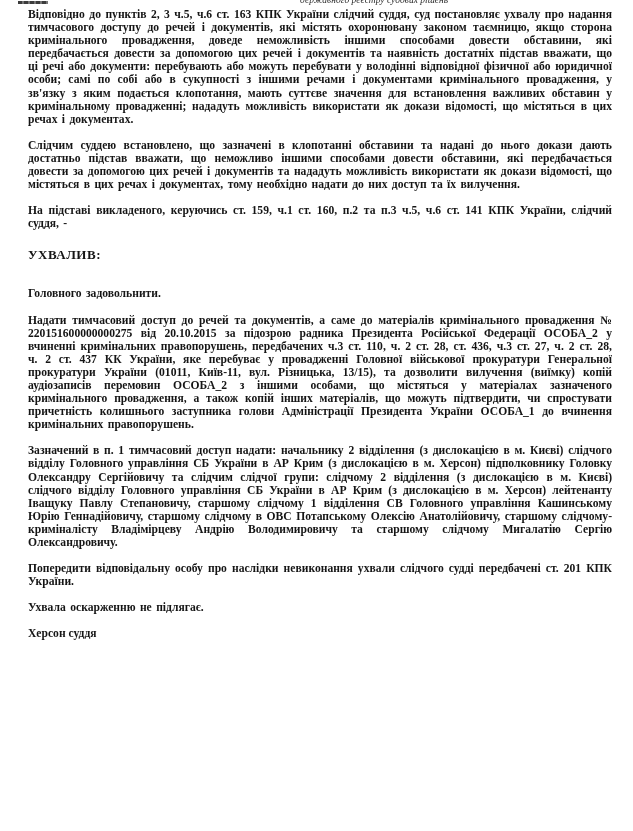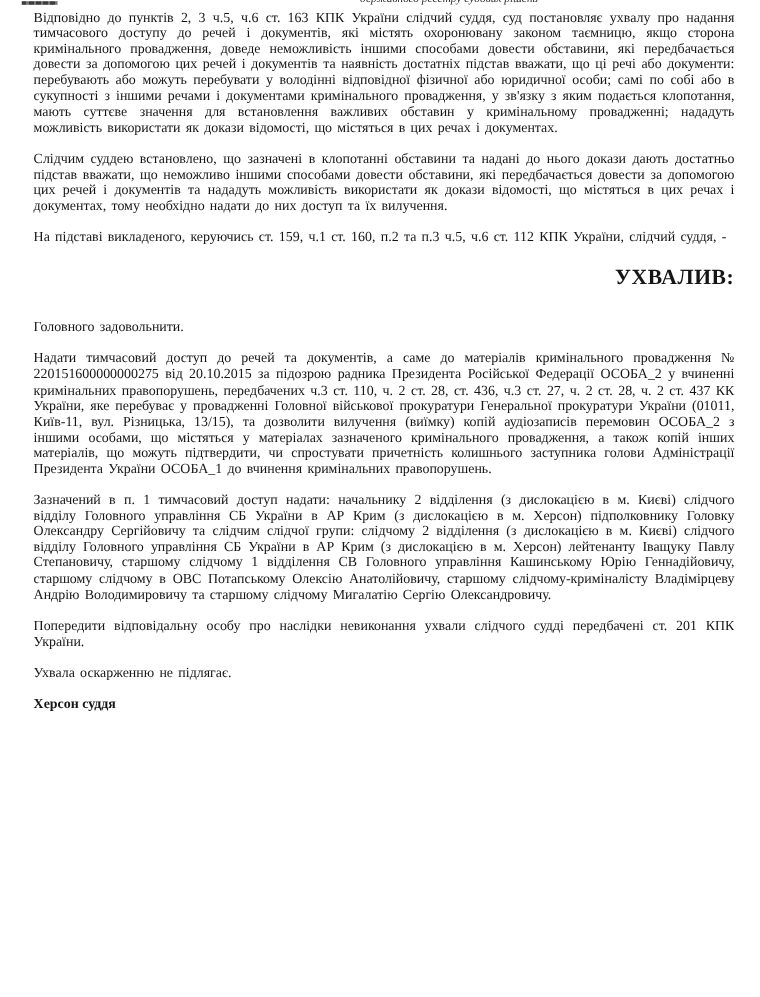--- a/index.html
+++ b/index.html
@@ -42,25 +42,26 @@
     top: 8px;
     left: 28px;
     width: 584px;
   }
   p.doc {
     font-size: 11.6px;
     line-height: 13.1px;
     text-align: justify;
     margin: 0 0 13px 0;
     word-spacing: 1.5px;
+    font-weight: bold;
   }
   .ruling-heading {
-    font-size: 18px;
+    font-size: 13px;
     font-weight: bold;
-    text-align: right;
+    text-align: left;
     letter-spacing: 0.5px;
     margin: 17px 0 24px 0;
   }
   .signature {
     font-size: 11.6px;
     font-weight: bold;
     margin: 0;
   }
 </style>
 </head>
@@ -70,21 +71,21 @@
   <span class="blob"></span>
   <span class="registry-text">державного реєстру судових рішень</span>
 </div>
 
 <div class="page">
 
   <p class="doc">Відповідно до пунктів 2, 3 ч.5, ч.6 ст. 163 КПК України слідчий суддя, суд постановляє ухвалу про надання тимчасового доступу до речей і документів, які містять охоронювану законом таємницю, якщо сторона кримінального провадження, доведе неможливість іншими способами довести обставини, які передбачається довести за допомогою цих речей і документів та наявність достатніх підстав вважати, що ці речі або документи: перебувають або можуть перебувати у володінні відповідної фізичної або юридичної особи; самі по собі або в сукупності з іншими речами і документами кримінального провадження, у зв'язку з яким подається клопотання, мають суттєве значення для встановлення важливих обставин у кримінальному провадженні; нададуть можливість використати як докази відомості, що містяться в цих речах і документах.</p>
 
   <p class="doc">Слідчим суддею встановлено, що зазначені в клопотанні обставини та надані до нього докази дають достатньо підстав вважати, що неможливо іншими способами довести обставини, які передбачається довести за допомогою цих речей і документів та нададуть можливість використати як докази відомості, що містяться в цих речах і документах, тому необхідно надати до них доступ та їх вилучення.</p>
 
-  <p class="doc">На підставі викладеного, керуючись ст. 159, ч.1 ст. 160, п.2 та п.3 ч.5, ч.6 ст. 112 КПК України, слідчий суддя, -</p>
+  <p class="doc">На підставі викладеного, керуючись ст. 159, ч.1 ст. 160, п.2 та п.3 ч.5, ч.6 ст. 141 КПК України, слідчий суддя, -</p>
 
   <div class="ruling-heading">УХВАЛИВ:</div>
 
   <p class="doc">Головного задовольнити.</p>
 
   <p class="doc">Надати тимчасовий доступ до речей та документів, а саме до матеріалів кримінального провадження № 220151600000000275 від 20.10.2015 за підозрою радника Президента Російської Федерації ОСОБА_2 у вчиненні кримінальних правопорушень, передбачених ч.3 ст. 110, ч. 2 ст. 28, ст. 436, ч.3 ст. 27, ч. 2 ст. 28, ч. 2 ст. 437 КК України, яке перебуває у провадженні Головної військової прокуратури Генеральної прокуратури України (01011, Київ-11, вул. Різницька, 13/15), та дозволити вилучення (виїмку) копій аудіозаписів перемовин ОСОБА_2 з іншими особами, що містяться у матеріалах зазначеного кримінального провадження, а також копій інших матеріалів, що можуть підтвердити, чи спростувати причетність колишнього заступника голови Адміністрації Президента України ОСОБА_1 до вчинення кримінальних правопорушень.</p>
 
   <p class="doc">Зазначений в п. 1 тимчасовий доступ надати: начальнику 2 відділення (з дислокацією в м. Києві) слідчого відділу Головного управління СБ України в АР Крим (з дислокацією в м. Херсон) підполковнику Головку Олександру Сергійовичу та слідчим слідчої групи: слідчому 2 відділення (з дислокацією в м. Києві) слідчого відділу Головного управління СБ України в АР Крим (з дислокацією в м. Херсон) лейтенанту Іващуку Павлу Степановичу, старшому слідчому 1 відділення СВ Головного управління Кашинському Юрію Геннадійовичу, старшому слідчому в ОВС Потапському Олексію Анатолійовичу, старшому слідчому-криміналісту Владімірцеву Андрію Володимировичу та старшому слідчому Мигалатію Сергію Олександровичу.</p>
 
 

